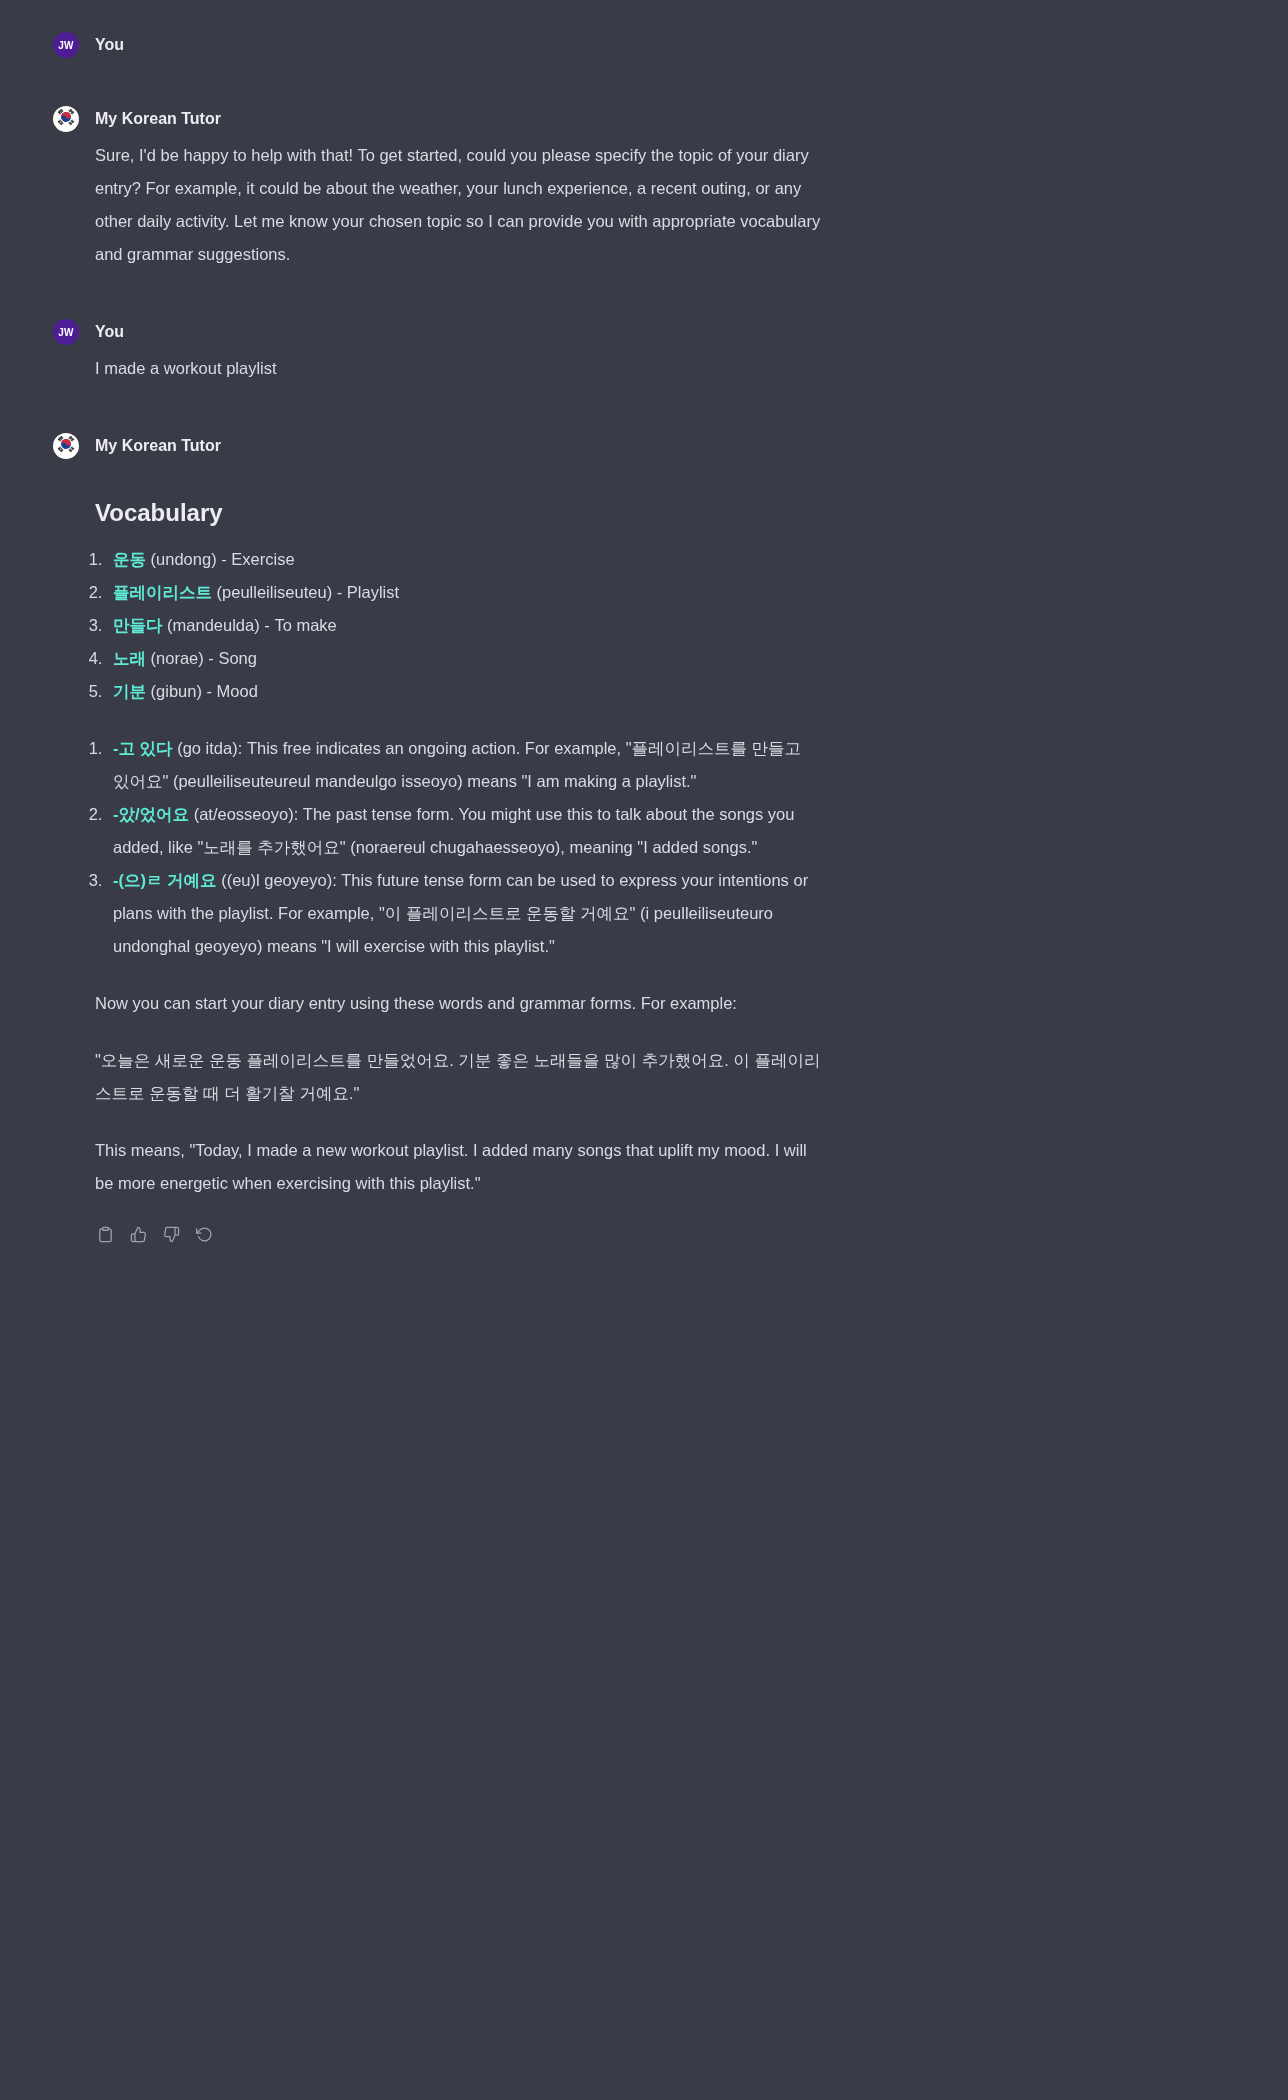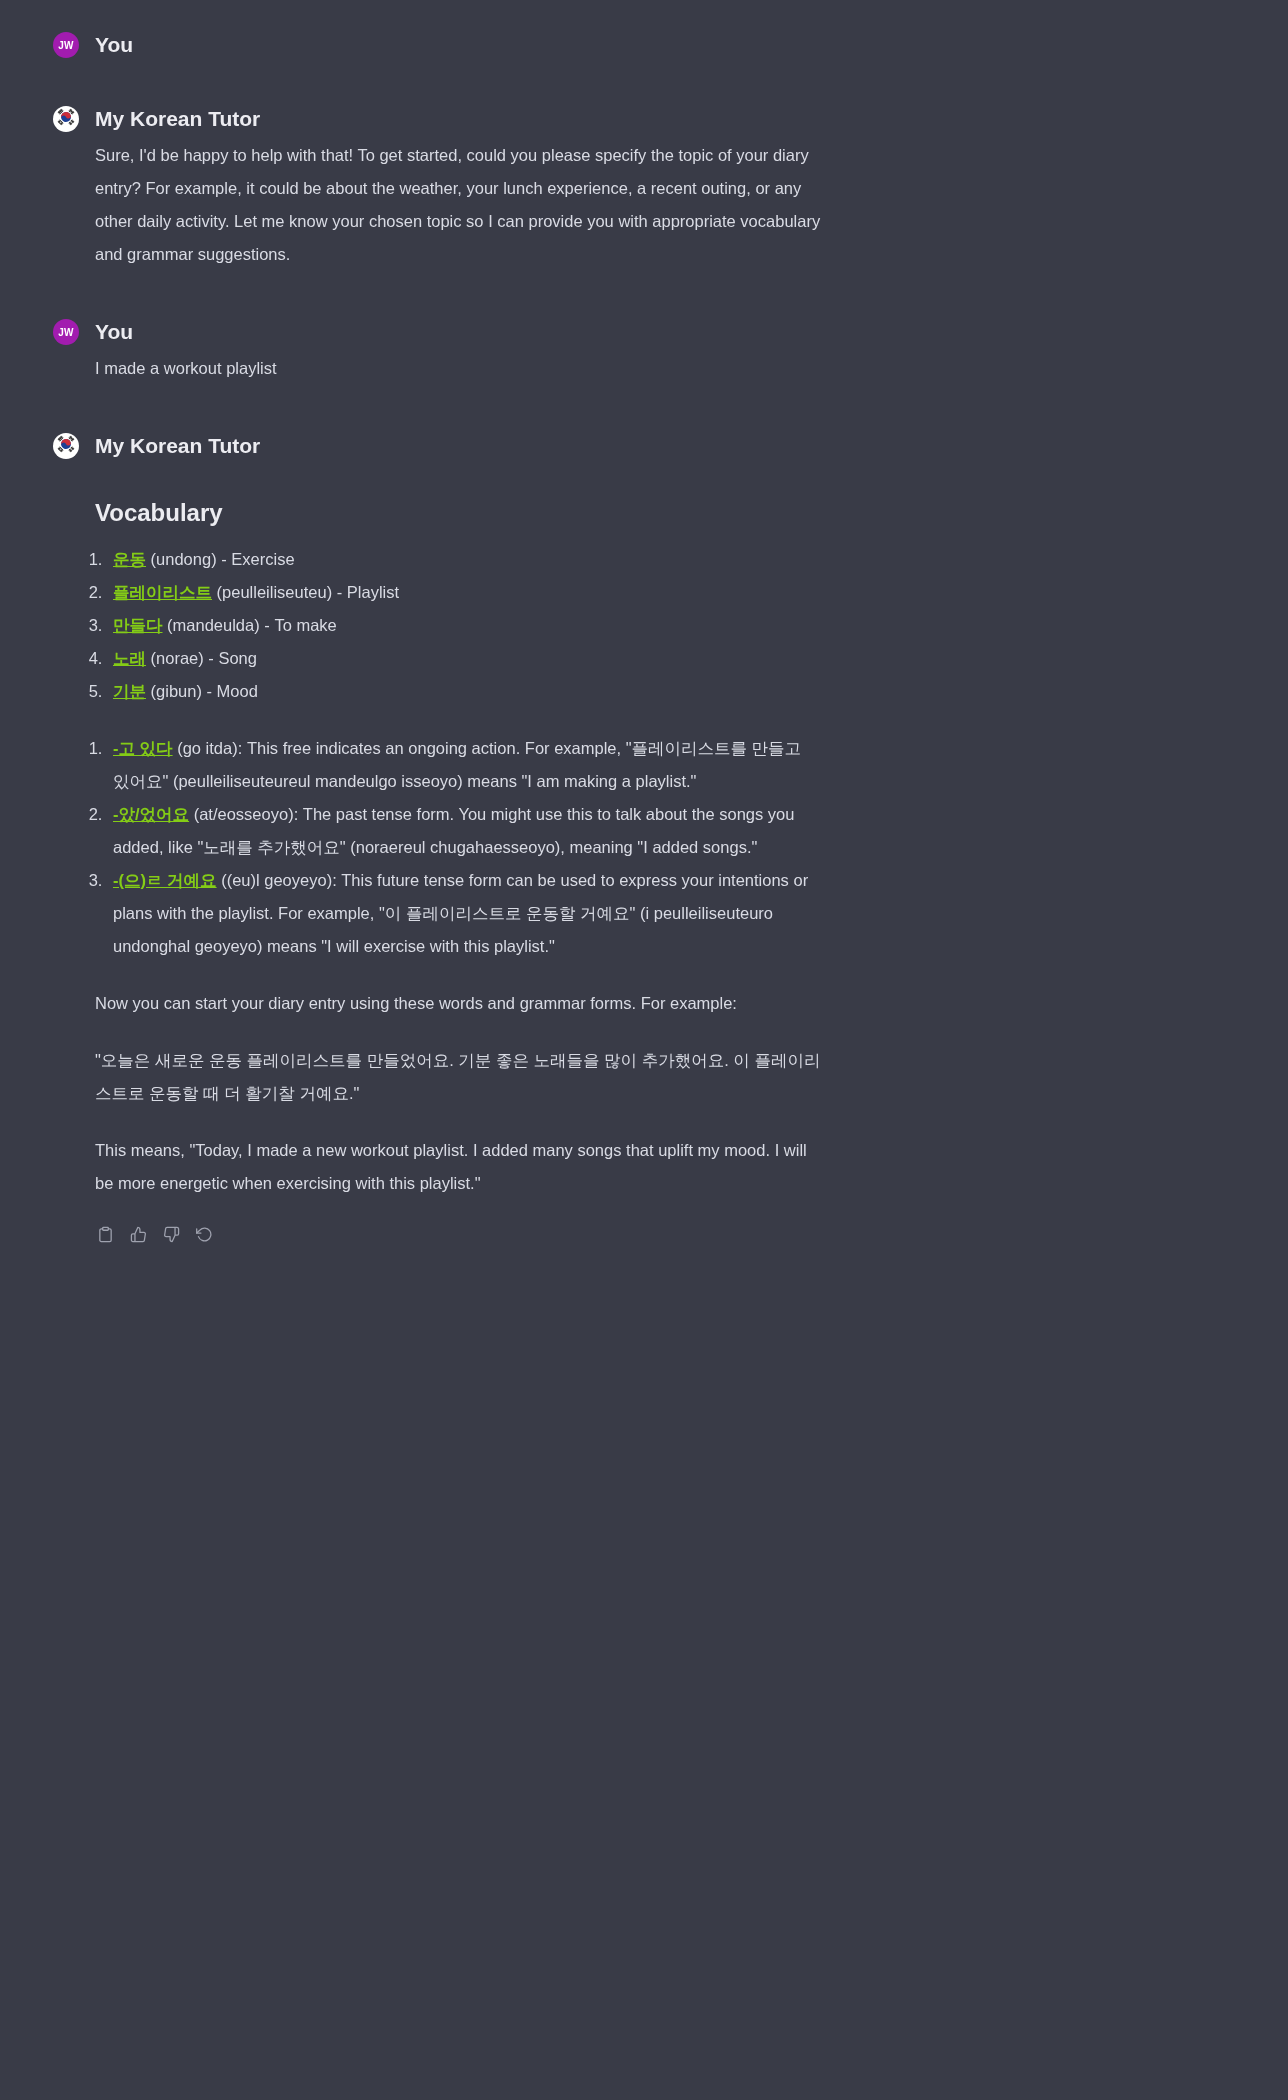--- a/index.html
+++ b/index.html
@@ -15,45 +15,45 @@
     grid-template-columns: 26px 1fr;
     column-gap: 16px;
     margin-bottom: 48px;
   }
   .avatar {
     grid-column: 1; grid-row: 1;
     width: 26px; height: 26px; border-radius: 50%;
     display: flex; align-items: center; justify-content: center;
     overflow: hidden; flex: none;
   }
-  .avatar.user { background: #a21caf; color: #ffffff; font-size: 10px; font-weight: 700; letter-spacing: .2px; }
+  .avatar.user { background: #4c1d95; color: #ffffff; font-size: 10px; font-weight: 700; letter-spacing: .2px; }
   .avatar.bot  { background: #ffffff; }
   .author {
     grid-column: 2; grid-row: 1; align-self: center;
-    font-weight: 700; font-size: 21px; color: #ececf1;
+    font-weight: 700; font-size: 16px; color: #ececf1;
   }
   .turn-body {
     grid-column: 2; grid-row: 2;
     margin-top: 7px;
     font-size: 16.5px; line-height: 33px;
     max-width: 727px;
   }
   .turn-body p { margin: 0 0 24px; }
   .turn-body > :last-child { margin-bottom: 0; }
   .md-heading {
     font-size: 24px; font-weight: 700; color: #ececf1;
     margin: 30px 0 14px;
   }
   .turn-body ol {
     margin: 0 0 24px;
     padding-left: 12px;
     list-style-position: outside;
   }
   .turn-body li { padding-left: 6px; }
-  .term { font-weight: 700; color: #84cc16; text-decoration: underline; }
+  .term { font-weight: 700; color: #5eead4; }
   .actions { display: flex; align-items: center; gap: 13px; margin-top: 18px; }
   .action-btn {
     background: none; border: none; padding: 0; cursor: pointer;
     width: 20px; height: 20px; display: flex; align-items: center; justify-content: center;
     color: #9fa2af;
   }
   .action-btn svg { display: block; }
 </style>
 </head>
 <body>

